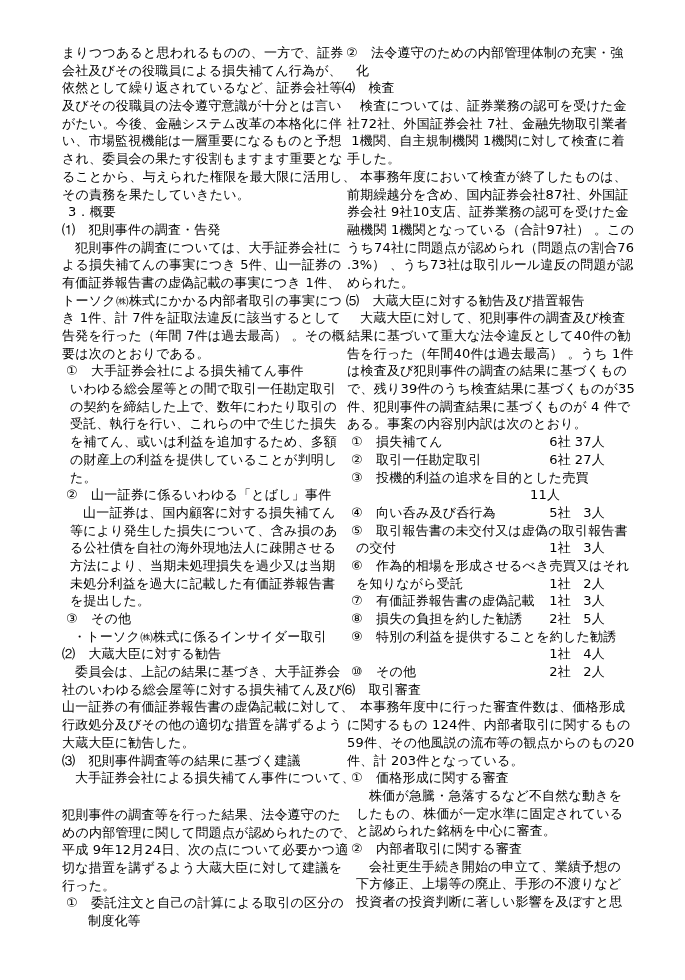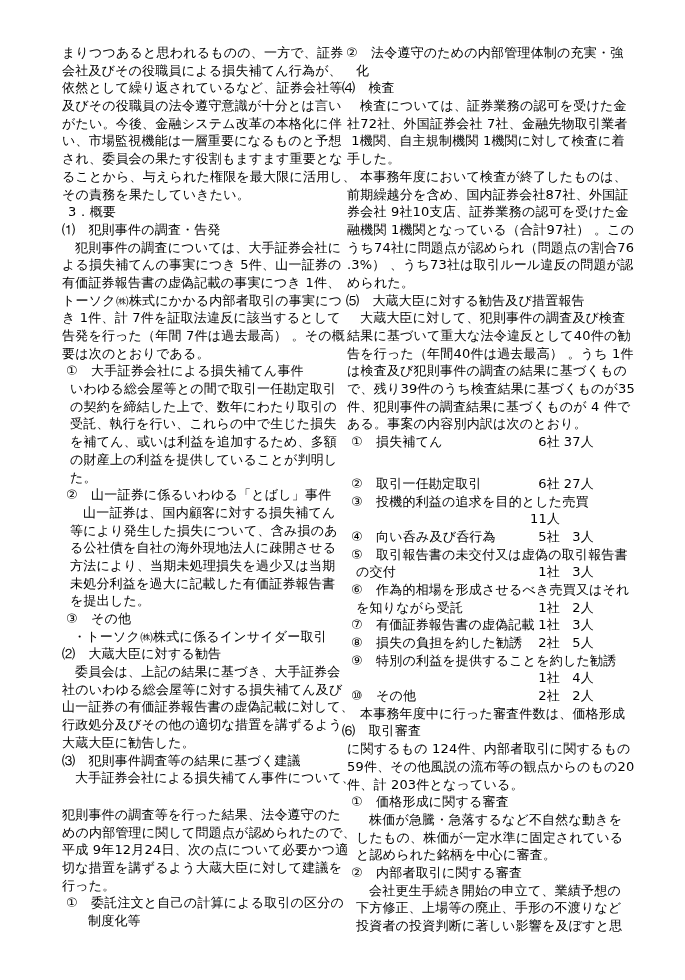--- a/index.html
+++ b/index.html
@@ -13,21 +13,21 @@
   }
   .col{position:absolute;top:44px;}
   #left-col{left:62px;width:289px;}
   #right-col{left:342px;width:312px;}
   .line{
     position:relative;
     height:17.7px;line-height:17.7px;
     white-space:pre;
     letter-spacing:0.2px;
   }
-  .counts{position:absolute;left:152px;top:0;display:flex;}
+  .counts{position:absolute;left:163px;top:0;display:flex;}
   .sha{display:inline-block;width:66px;text-align:right;}
   .nin{display:inline-block;width:34px;text-align:right;}
 </style>
 </head>
 <body>
 
 <div class="page">
   <div class="col" id="left-col">
       <div class="line" style="padding-left: 0px;"><span>まりつつあると思われるものの、一方で、証券</span></div>
       <div class="line" style="padding-left: 0px;"><span>会社及びその役職員による損失補てん行為が、</span></div>
@@ -96,35 +96,35 @@
       <div class="line" style="padding-left: 5px;"><span>められた。</span></div>
       <div class="line" style="padding-left: 4px;"><span>⑸　大蔵大臣に対する勧告及び措置報告</span></div>
       <div class="line" style="padding-left: 18px;"><span>大蔵大臣に対して、犯則事件の調査及び検査</span></div>
       <div class="line" style="padding-left: 5px;"><span>結果に基づいて重大な法令違反として40件の勧</span></div>
       <div class="line" style="padding-left: 5px;"><span>告を行った（年間40件は過去最高） 。うち 1件</span></div>
       <div class="line" style="padding-left: 5px;"><span>は検査及び犯則事件の調査の結果に基づくもの</span></div>
       <div class="line" style="padding-left: 5px;"><span>で、残り39件のうち検査結果に基づくものが35</span></div>
       <div class="line" style="padding-left: 5px;"><span>件、犯則事件の調査結果に基づくものが 4 件で</span></div>
       <div class="line" style="padding-left: 5px;"><span>ある。事案の内容別内訳は次のとおり。</span></div>
       <div class="line" style="padding-left: 9px;"><span>①　損失補てん</span><span class="counts"><span class="sha">6社</span><span class="nin">37人</span></span></div>
-      <div class="line" style="padding-left: 9px; margin-top: 24px;"><span>②　取引一任勘定取引</span><span class="counts"><span class="sha">6社</span><span class="nin">27人</span></span></div>
+      <div class="line" style="padding-left: 9px;"><span>②　取引一任勘定取引</span><span class="counts"><span class="sha">6社</span><span class="nin">27人</span></span></div>
       <div class="line" style="padding-left: 9px;"><span>③　投機的利益の追求を目的とした売買</span></div>
       <div class="line" style="padding-left: 188px;"><span>11人</span></div>
       <div class="line" style="padding-left: 9px;"><span>④　向い呑み及び呑行為</span><span class="counts"><span class="sha">5社</span><span class="nin">3人</span></span></div>
       <div class="line" style="padding-left: 9px;"><span>⑤　取引報告書の未交付又は虚偽の取引報告書</span></div>
       <div class="line" style="padding-left: 14px;"><span>の交付</span><span class="counts"><span class="sha">1社</span><span class="nin">3人</span></span></div>
       <div class="line" style="padding-left: 9px;"><span>⑥　作為的相場を形成させるべき売買又はそれ</span></div>
       <div class="line" style="padding-left: 14px;"><span>を知りながら受託</span><span class="counts"><span class="sha">1社</span><span class="nin">2人</span></span></div>
       <div class="line" style="padding-left: 9px;"><span>⑦　有価証券報告書の虚偽記載</span><span class="counts"><span class="sha">1社</span><span class="nin">3人</span></span></div>
       <div class="line" style="padding-left: 9px;"><span>⑧　損失の負担を約した勧誘</span><span class="counts"><span class="sha">2社</span><span class="nin">5人</span></span></div>
       <div class="line" style="padding-left: 9px;"><span>⑨　特別の利益を提供することを約した勧誘</span></div>
       <div class="line" style="padding-left: 9px;"><span></span><span class="counts"><span class="sha">1社</span><span class="nin">4人</span></span></div>
       <div class="line" style="padding-left: 9px;"><span>⑩　その他</span><span class="counts"><span class="sha">2社</span><span class="nin">2人</span></span></div>
+      <div class="line" style="padding-left: 0px;"><span>⑹　取引審査</span></div>
       <div class="line" style="padding-left: 18px;"><span>本事務年度中に行った審査件数は、価格形成</span></div>
-      <div class="line" style="padding-left: 0px;"><span>⑹　取引審査</span></div>
       <div class="line" style="padding-left: 5px;"><span>に関するもの 124件、内部者取引に関するもの</span></div>
       <div class="line" style="padding-left: 5px;"><span>59件、その他風説の流布等の観点からのもの20</span></div>
       <div class="line" style="padding-left: 5px;"><span>件、計 203件となっている。</span></div>
       <div class="line" style="padding-left: 9px;"><span>①　価格形成に関する審査</span></div>
       <div class="line" style="padding-left: 27px;"><span>株価が急騰・急落するなど不自然な動きを</span></div>
       <div class="line" style="padding-left: 14px;"><span>したもの、株価が一定水準に固定されている</span></div>
       <div class="line" style="padding-left: 14px;"><span>と認められた銘柄を中心に審査。</span></div>
       <div class="line" style="padding-left: 9px;"><span>②　内部者取引に関する審査</span></div>
       <div class="line" style="padding-left: 27px;"><span>会社更生手続き開始の申立て、業績予想の</span></div>
       <div class="line" style="padding-left: 14px;"><span>下方修正、上場等の廃止、手形の不渡りなど</span></div>

